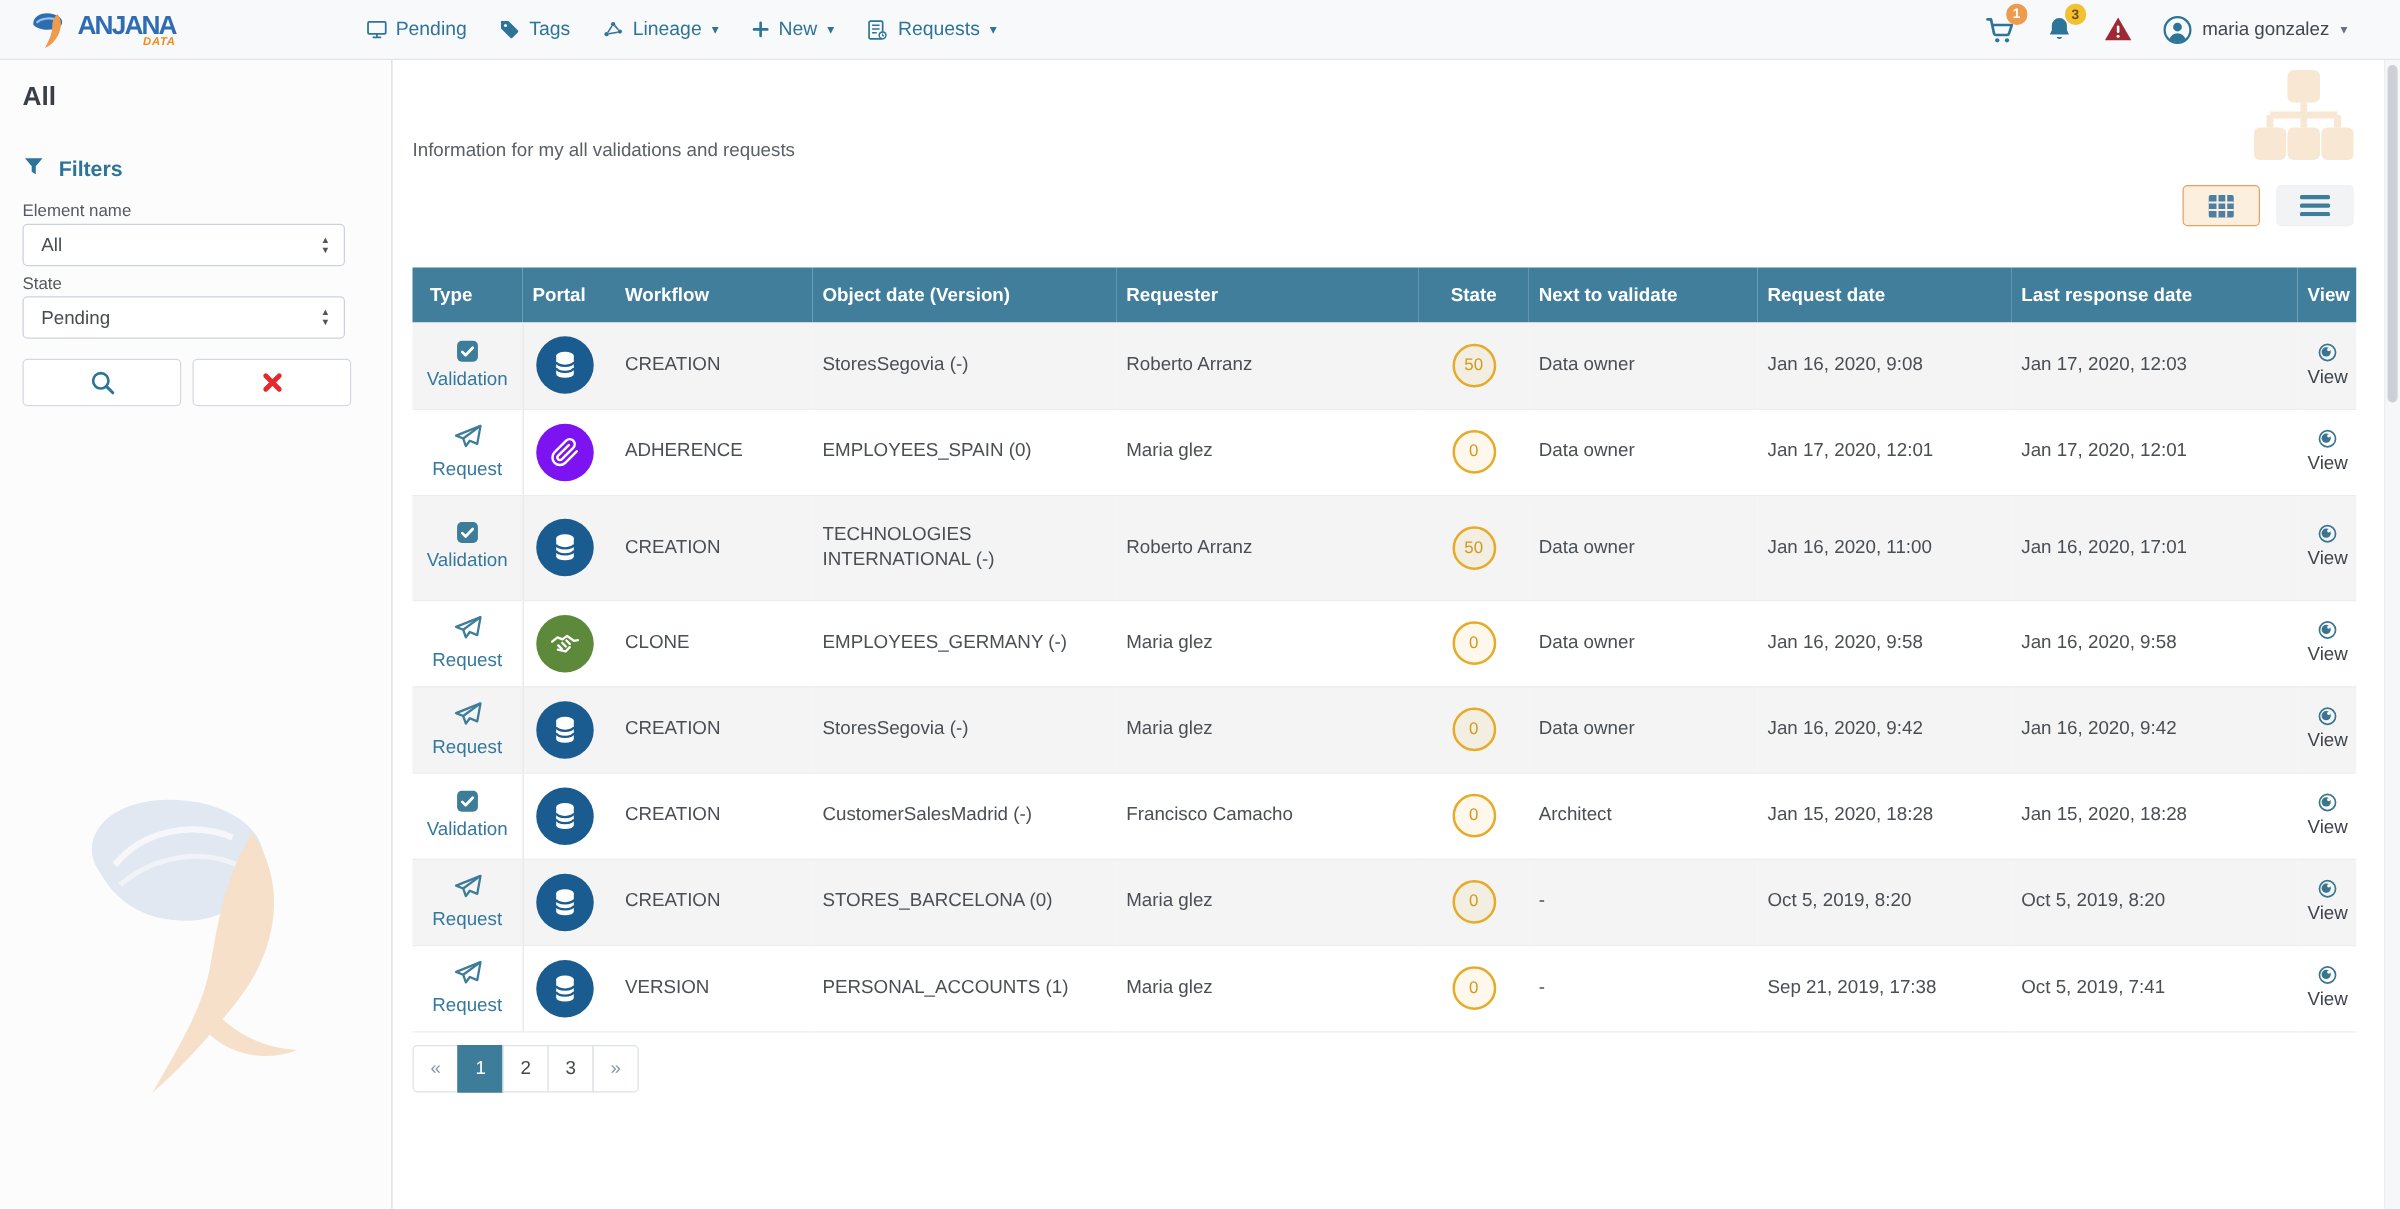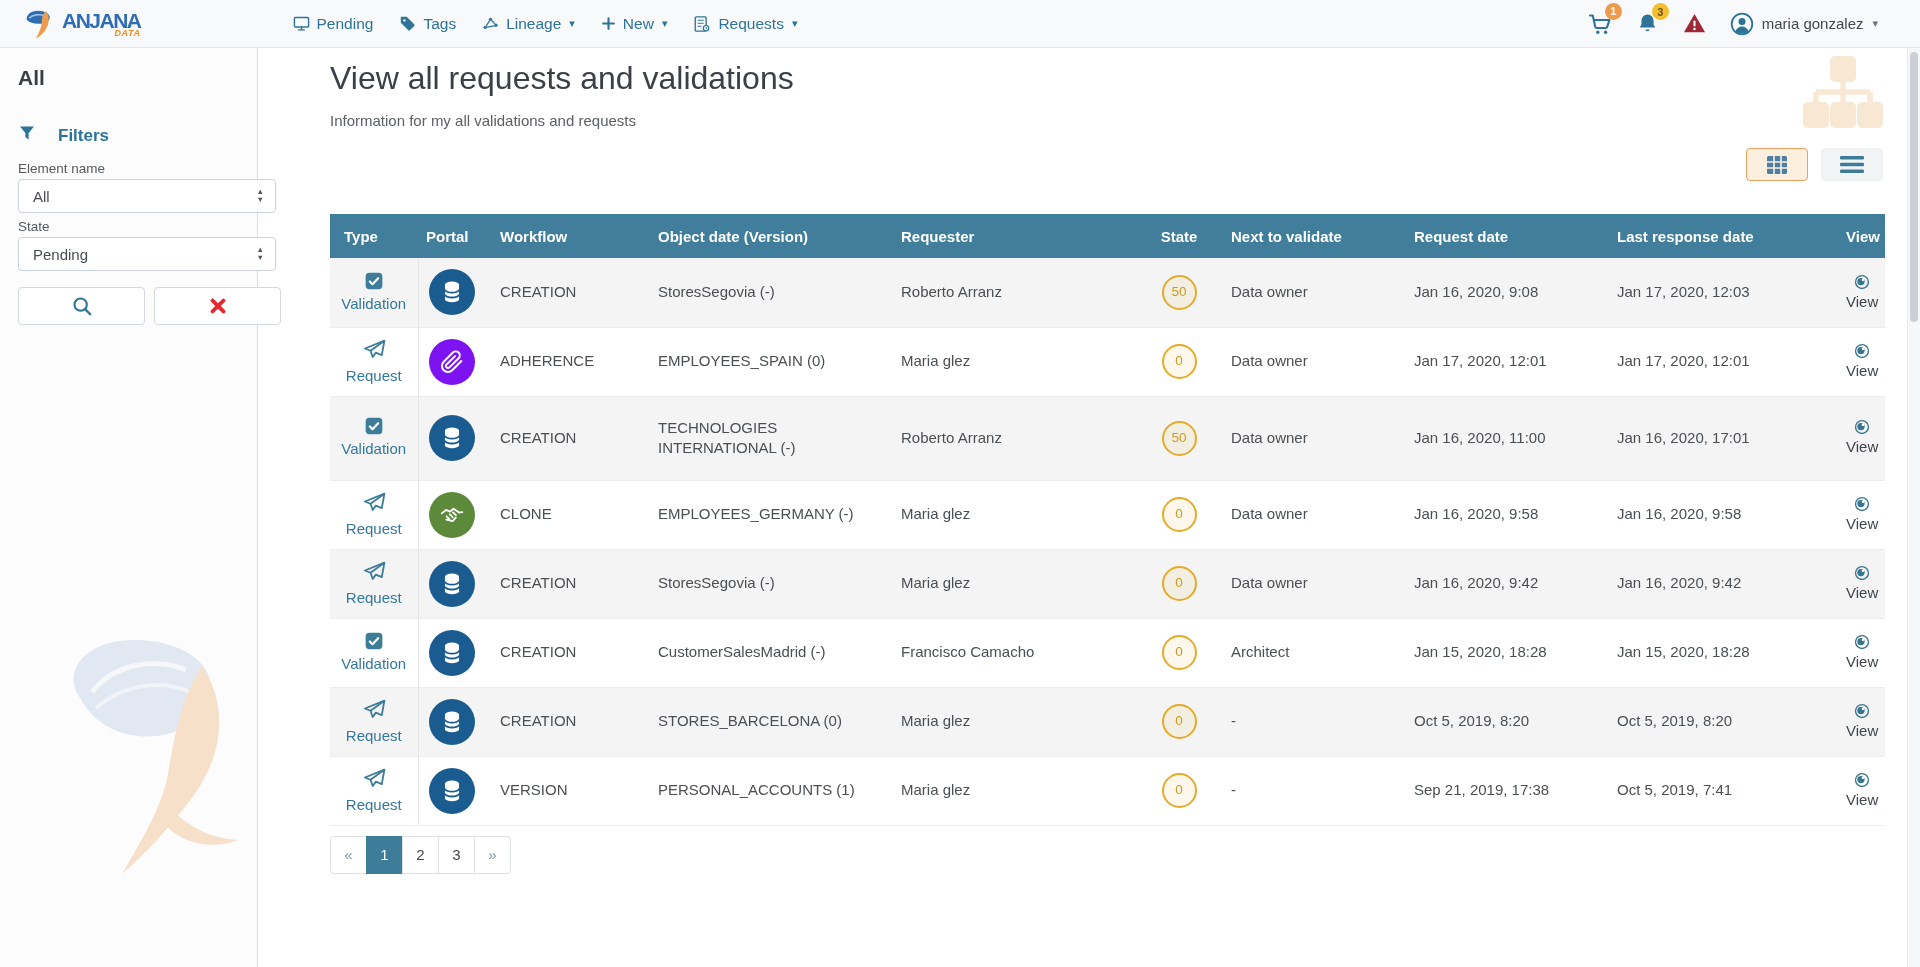--- a/index.html
+++ b/index.html
@@ -21,24 +21,24 @@
   .icon-wrap{position:relative;cursor:pointer;line-height:0;}
   .badge{position:absolute;top:-9px;right:-10px;min-width:17px;height:17px;border-radius:9px;
          font-size:11px;font-weight:700;display:flex;align-items:center;justify-content:center;padding:0 4px;}
   .badge-cart{background:#ef9b4e;color:#fff;}
   .badge-bell{background:#f3c032;color:#6b5316;}
   .user{display:flex;align-items:center;gap:8px;color:#40474e;font-size:15px;cursor:pointer;}
   .avatar{width:24px;height:24px;border-radius:50%;overflow:hidden;line-height:0;}
   .user .caret{color:#6a737c;}
 
   
-  .sidebar{position:fixed;top:48px;left:0;width:258px;bottom:0;background:#fcfcfd;
+  .sidebar{position:fixed;top:48px;left:0;width:314px;bottom:0;background:#fcfcfd;
            border-right:1px solid #dadce0;}
   .sb-title{position:absolute;top:18px;left:18px;font-size:21px;font-weight:600;color:#3a3f44;}
-  .sb-filters{position:absolute;top:76px;left:18px;display:flex;gap:22px;align-items:center;
+  .sb-filters{position:absolute;top:76px;left:18px;display:flex;gap:11px;align-items:center;
               color:#2e7498;font-size:17px;font-weight:600;}
   .sb-label{position:absolute;left:18px;font-size:13.5px;color:#54595e;}
   .lbl-etype{top:113px;} .lbl-state{top:171px;}
   .sb-select{position:absolute;left:18px;width:258px;height:34px;background:#fff;
              border:1px solid #ccd2da;border-radius:4px;display:flex;align-items:center;
              padding:0 11px 0 14px;font-size:15px;color:#474c52;cursor:pointer;}
   .sel-etype{top:131px;} .sel-state{top:189px;}
   .sel-arrows{margin-left:auto;display:flex;flex-direction:column;font-size:7.5px;color:#555;line-height:1.05;}
   .sb-btns{position:absolute;top:239px;left:18px;display:flex;gap:9px;}
   .sb-btn{width:127px;height:38px;background:#fff;border:1px solid #d3d9df;border-radius:4px;
@@ -227,21 +227,20 @@
       <path d="M28 62 C10 38 30 6 78 4 C128 2 166 28 158 60 C152 86 120 104 86 100 C56 97 38 80 28 62 Z" fill="#dde5ef"></path>
       <path d="M40 56 C60 30 100 20 134 34" stroke="#fff" stroke-width="5" fill="none" opacity=".7"></path>
       <path d="M44 72 C72 48 112 42 142 58" stroke="#fff" stroke-width="4" fill="none" opacity=".5"></path>
       <path d="M150 30 C178 72 170 122 140 162 C120 188 96 216 70 238 C92 200 110 170 116 138 C122 104 128 64 150 30 Z" fill="#f5dcc2"></path>
       <path d="M118 172 C138 192 158 202 186 204 C160 214 132 208 114 190 Z" fill="#f5dcc2"></path>
     </svg>
   </div>
 </div>
 
 <div class="main">
-  <div class="page-title">View all requests and validations</div>
   <div class="page-sub">Information for my all validations and requests</div>
   <div class="sitemap">
     <svg width="80" height="74" viewBox="0 0 80 74" fill="#f8e8d3">
       <rect x="27" y="0" width="26" height="26" rx="5"></rect>
       <path d="M40 26v10M13 36h54M13 36v10M40 36v10M67 36v10" stroke="#f8e8d3" stroke-width="5.5" fill="none"></path>
       <rect x="0" y="46" width="26" height="26" rx="5"></rect>
       <rect x="27" y="46" width="26" height="26" rx="5"></rect>
       <rect x="54" y="46" width="26" height="26" rx="5"></rect>
     </svg>
   </div>

